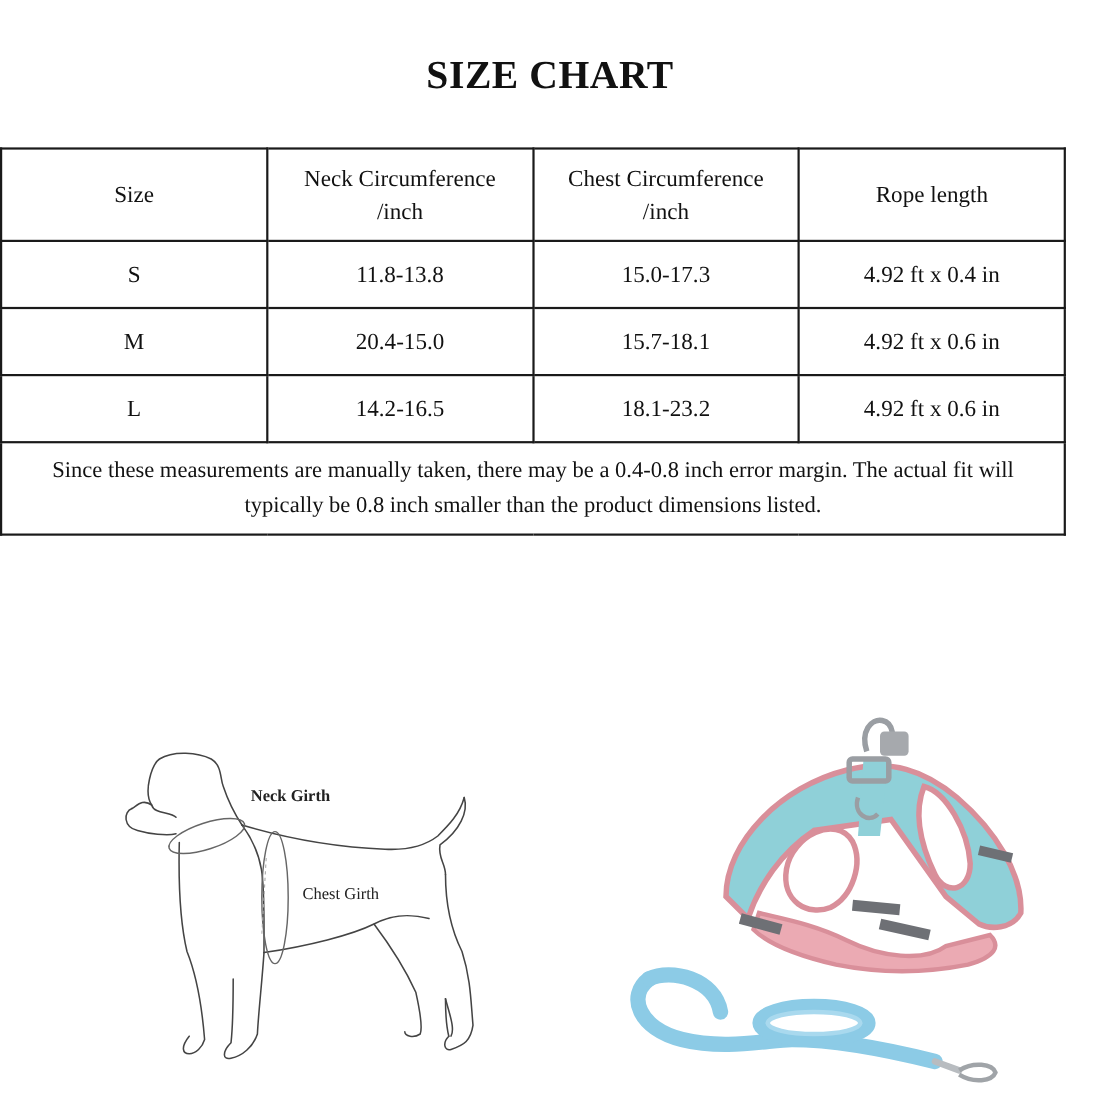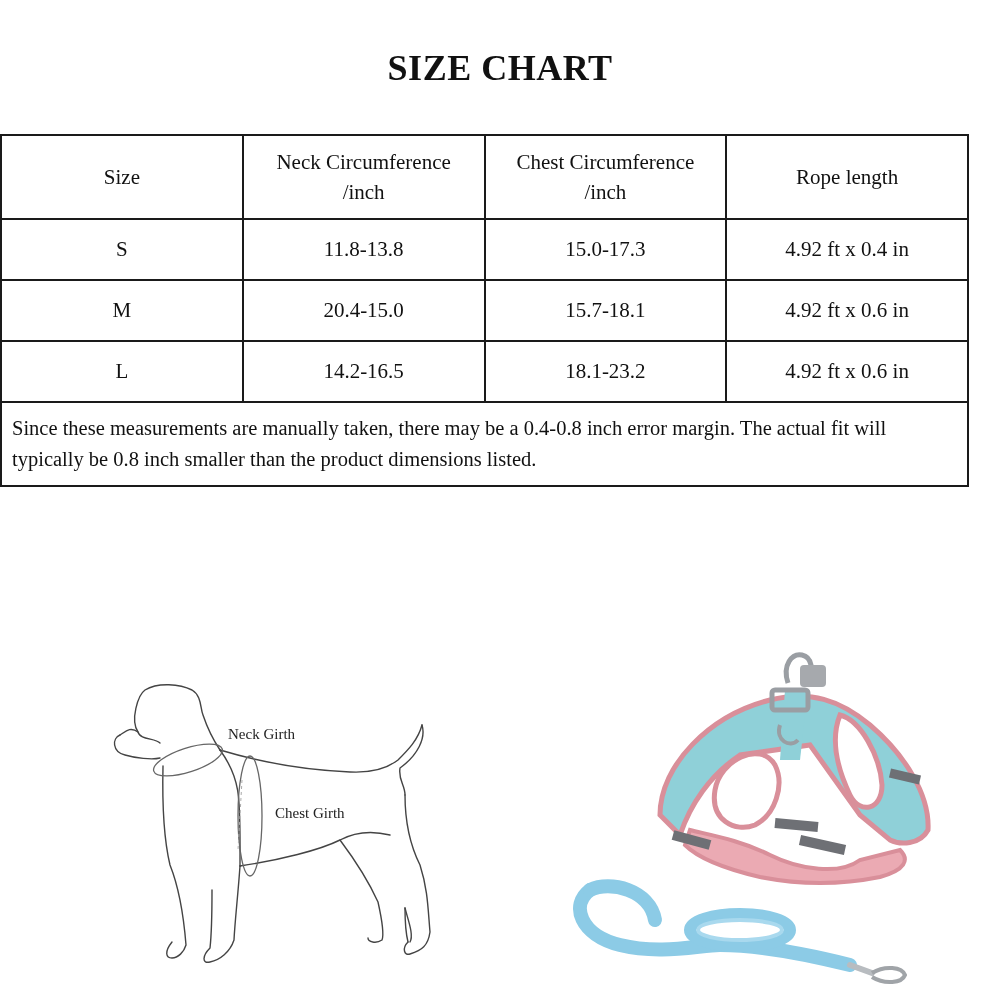--- a/index.html
+++ b/index.html
@@ -2,21 +2,21 @@
 <html><head>
   <meta charset="utf-8">
   <style>
     html, body { margin: 0; padding: 0; background: #ffffff; }
     body { width: 1000px; height: 1000px; position: relative; overflow: hidden; font-family: "Liberation Serif", "DejaVu Serif", serif; color: #111; }
     .title { position: absolute; top: 42px; left: 0; width: 1000px; text-align: center; font-weight: bold; font-size: 36px; letter-spacing: 0.5px; line-height: 52px; }
     table.chart { position: absolute; top: 134px; left: 0; width: 969px; border-collapse: collapse; table-layout: fixed; }
     table.chart th, table.chart td { border: 2px solid #1a1a1a; text-align: center; vertical-align: middle; font-weight: normal; font-size: 21px; padding: 0; }
     table.chart thead th { height: 82px; line-height: 30px; }
     table.chart tbody td { height: 59px; }
-    table.chart td.note { text-align: left; padding: 8px 10px; height: 66px; line-height: 31px; font-size: 20.5px; border-radius: 19px; }
+    table.chart td.note { text-align: center; padding: 8px 10px; height: 66px; line-height: 31px; font-size: 20.5px; border-radius: 19px; }
     .col { width: 25%; }
     .diagram { position: absolute; left: 100px; top: 680px; width: 340px; height: 310px; }
     .diagram .label { position: absolute; font-size: 15px; color: #222; }
     .product { position: absolute; left: 560px; top: 645px; width: 400px; height: 355px; }
   </style>
 </head>
 <body>
 
 <div class="title">SIZE CHART</div>
 
@@ -80,21 +80,21 @@
       <path d="M 63 86 C 62 130, 64 160, 70 185 C 80 210, 84 240, 86 265 C 84 272, 78 278, 72 278 C 66 278, 64 272, 72 262"></path>
       <path d="M 140 186 C 138 215, 135 240, 134 260 C 130 272, 120 280, 110 282 C 102 284, 102 276, 110 268 C 112 250, 112 230, 112 210"></path>
       <path d="M 140 186 C 140 120, 142 100, 120 70"></path>
     </g>
 
     <ellipse cx="88" cy="80" rx="36" ry="12" transform="rotate(-18 88 80)" fill="none" stroke="#666" stroke-width="1.3"></ellipse>
 
     <ellipse cx="150" cy="136" rx="12" ry="60" fill="none" stroke="#666" stroke-width="1.3"></ellipse>
     <path d="M 142 100 L 138 170" stroke="#aaa" stroke-width="1" stroke-dasharray="3 3" fill="none"></path>
   </svg>
-  <span class="label" style="left:128px; top:46px;">Neck Girth</span>
+  <span class="label" style="left:128px; top:36px;font-weight:bold;">Neck Girth</span>
   <span class="label" style="left:175px; top:125px;">Chest Girth</span>
 </div>
 
 <div class="product">
   <svg width="400" height="355" viewBox="0 0 400 355">
 
     <path d="M 228 38 C 222 20, 232 8, 242 10 C 252 12, 254 26, 248 36" fill="none" stroke="#9a9ea3" stroke-width="5"></path>
     <rect x="240" y="20" width="26" height="22" rx="4" fill="#a6a9ad"></rect>
 
     <path d="M 100 170 C 100 120, 150 70, 210 55 C 250 45, 280 55, 310 80 C 345 110, 370 150, 368 185 C 360 200, 340 200, 330 195 L 300 170 L 250 100 L 180 110 C 150 130, 130 160, 120 190 Z" fill="#8fd0d8" stroke="#d98f9a" stroke-width="5"></path>

